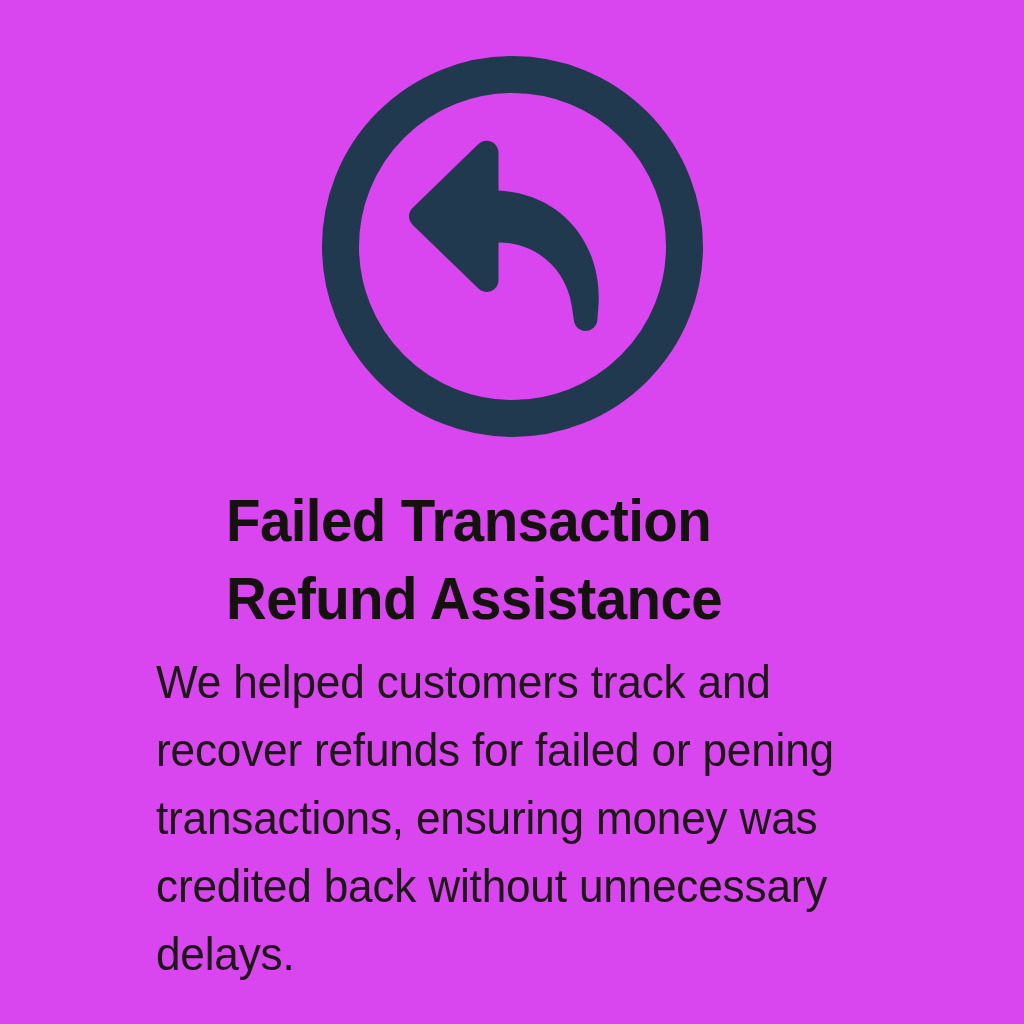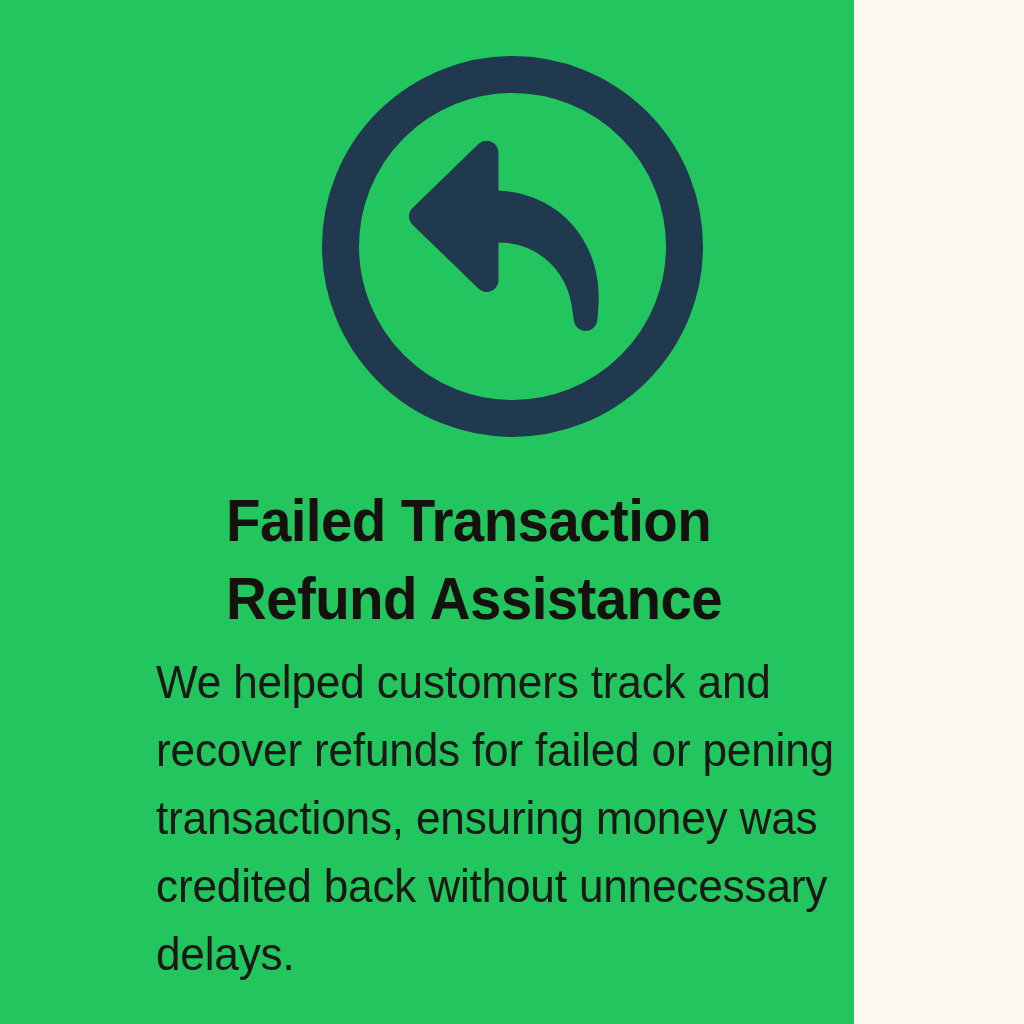--- a/index.html
+++ b/index.html
@@ -10,23 +10,23 @@
   body {
     width: 1024px;
     height: 1024px;
     background: #fdf9f2;
     font-family: "Liberation Sans", sans-serif;
     overflow: hidden;
   }
 
   .card {
     position: relative;
-    width: 854px;
+    width: 1024px;
     height: 1024px;
-    background: #22c55e;
+    background: #d946ef;
     box-sizing: border-box;
     display: flex;
     flex-direction: column;
     align-items: center;
   }
 
   
   .icon-wrap {
     position: absolute;
     left: 322px;

